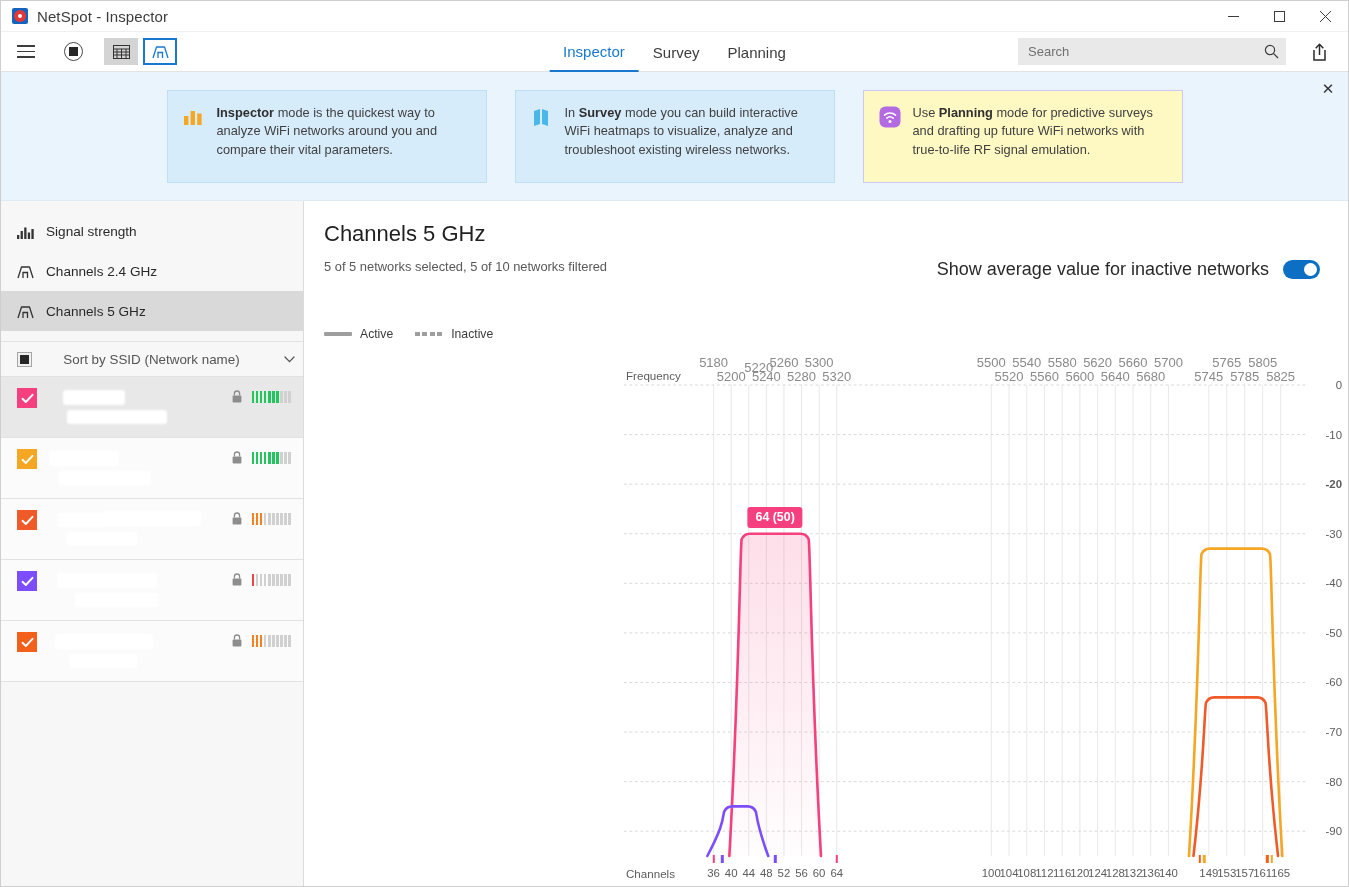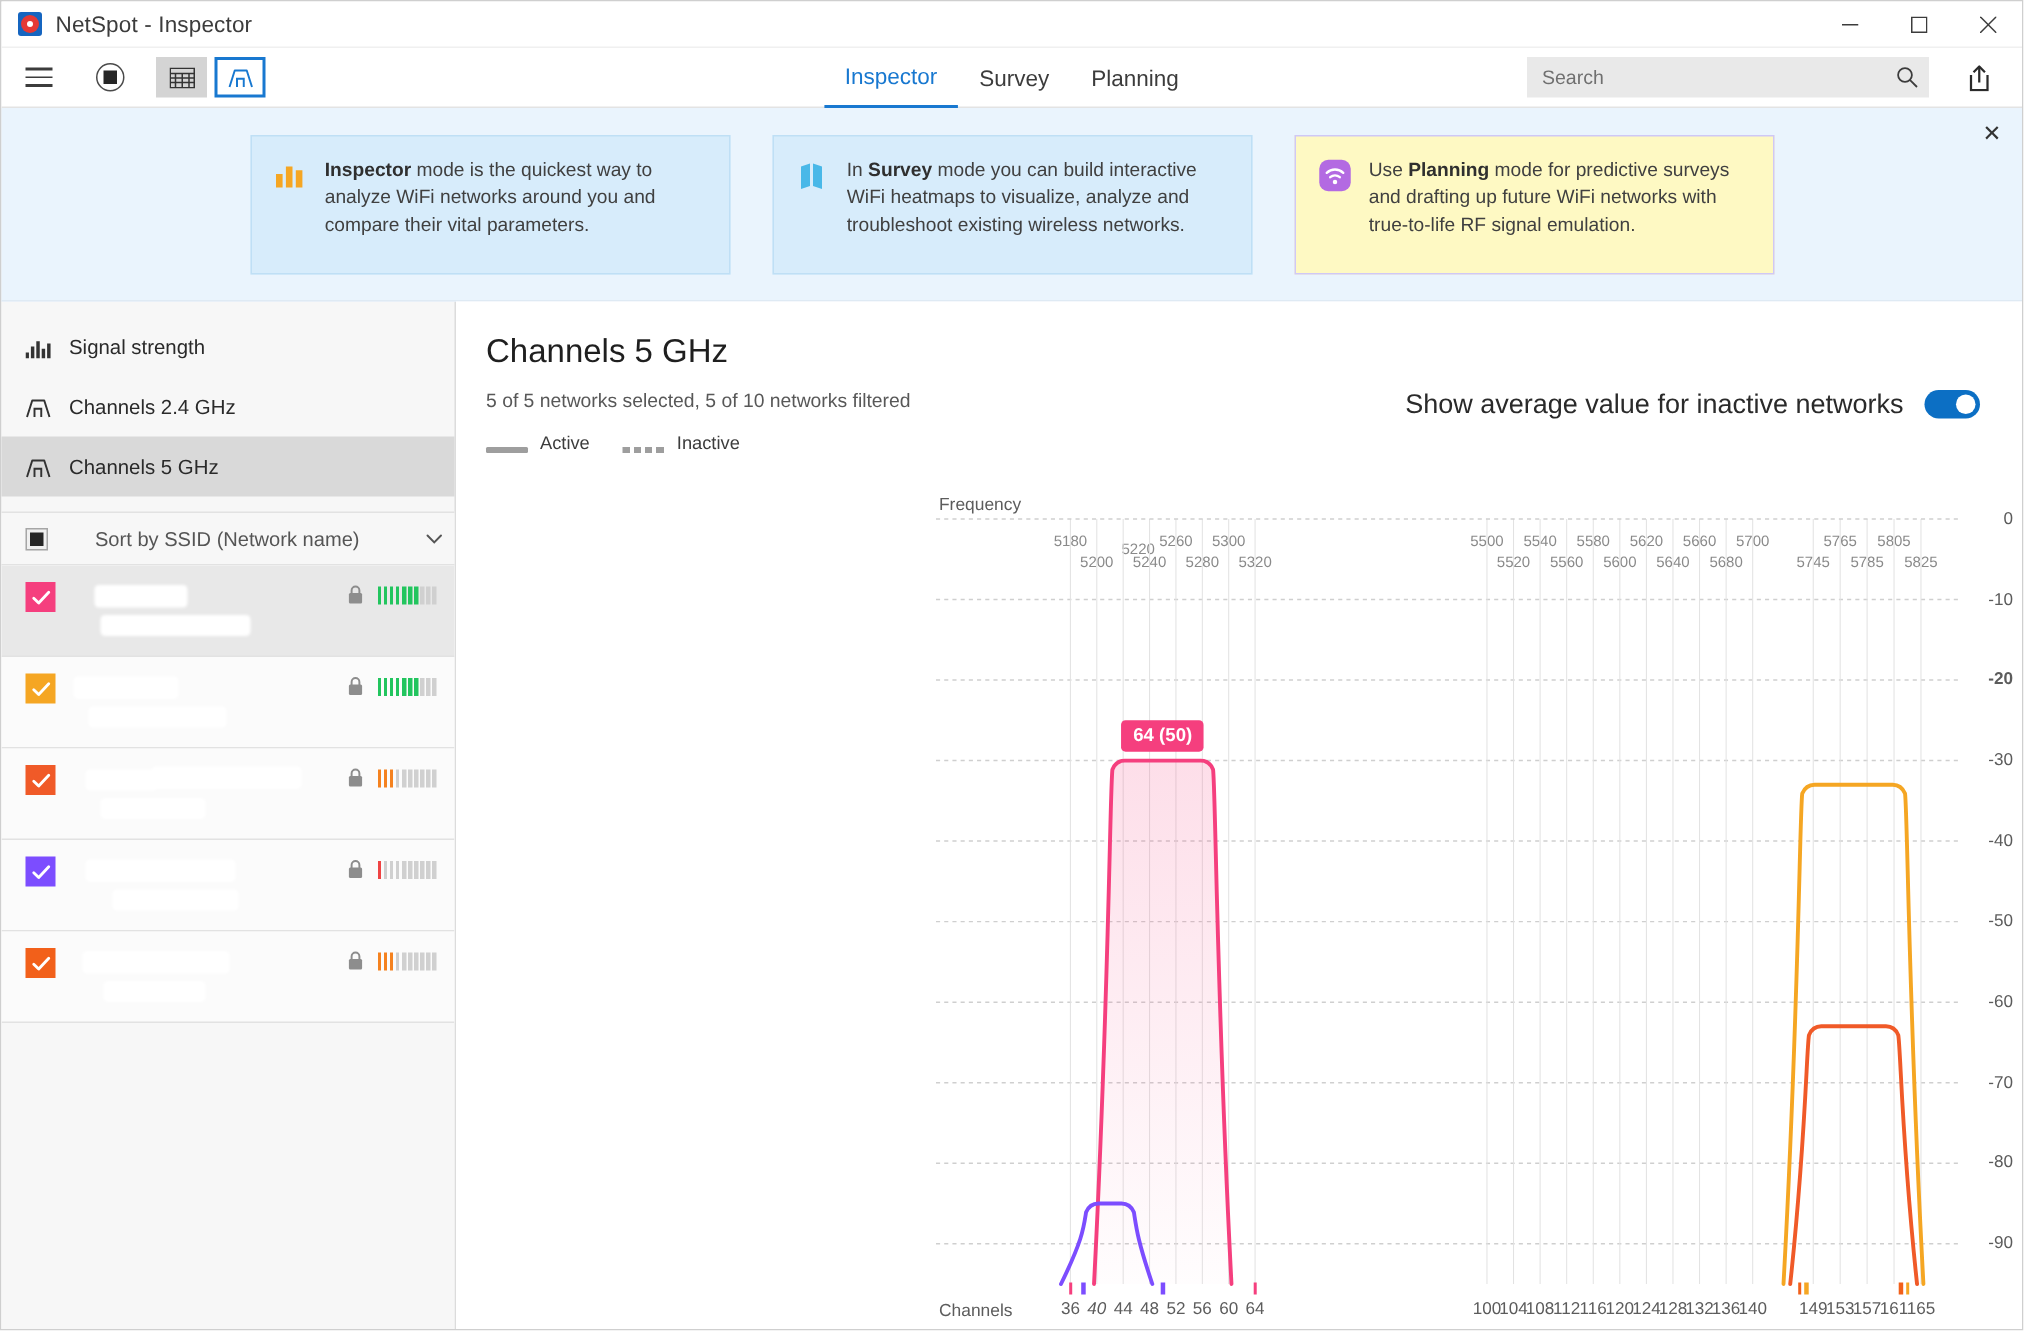--- a/index.html
+++ b/index.html
@@ -188,21 +188,21 @@
   }
 
   
   .main {
     flex:1;min-width:0;display:flex;flex-direction:column;
     background:#fff;padding:20px 0 0 0;position:relative;
   }
   .main-h1 { font-size:22px;color:#1f1f1f;padding:0 0 0 20px;font-weight:normal;margin:0;}
   .main-sub { font-size:12.9px;color:#585858;padding:12px 0 0 20px;}
   .legend-row { display:flex;align-items:center;gap:22px;padding:14px 0 0 20px;}
-  .legend-item { display:flex;align-items:flex-end;gap:8px;font-size:12.2px;color:#3c3c3c;}
+  .legend-item { display:flex;align-items:center;gap:8px;font-size:12.2px;color:#3c3c3c;margin-top:39px;}
   .leg-solid { width:28px;height:4px;background:#9e9e9e;border-radius:1px;}
   .leg-dash { width:28px;height:4px;
     background:repeating-linear-gradient(to right,#9e9e9e 0 5px,transparent 5px 7.5px);}
 
   .toggle-row {
     position:absolute;right:28px;top:58px;
     display:flex;align-items:center;gap:14px;
   }
   .toggle-label { font-size:18px;color:#2a2a2a; }
   .toggle {
@@ -213,21 +213,21 @@
     background:#fff;top:3px;right:3.5px;
   }
 
   
   .chart-area { flex:1;position:relative;margin-top:12px;min-height:0;}
   .plot {
     position:absolute;left:320px;right:40px;top:32px;bottom:30px;
   }
   .freq-axis { position:absolute;left:320px;right:40px;top:0;height:30px;}
   .freq-label { position:absolute;left:2px;top:16px;font-size:11.6px;color:#5c5c5c;}
-  .freq-tick { position:absolute;font-size:10px;color:#8a8a8a;transform:translateX(-50%);white-space:nowrap;margin-top:40px;}
+  .freq-tick { position:absolute;font-size:13px;color:#8a8a8a;transform:translateX(-50%);white-space:nowrap;}
   .chan-axis { position:absolute;left:320px;right:40px;bottom:0;height:26px;}
   .chan-label { position:absolute;left:2px;top:7px;font-size:11.6px;color:#5c5c5c;}
   .chan-tick { position:absolute;top:7px;font-size:11.4px;color:#5c5c5c;transform:translateX(-50%);}
   .dbm-axis { position:absolute;right:4px;top:32px;bottom:30px;width:34px;}
   .dbm-tick { position:absolute;right:2px;font-size:11.4px;color:#5c5c5c;transform:translateY(-50%);}
 
   .tooltip-badge {
     position:absolute;background:#f53f7e;color:#fff;
     font-size:12.4px;font-weight:bold;padding:3px 8px 4px 8px;border-radius:3px;
     white-space:nowrap;
@@ -711,21 +711,21 @@
             <span class="dbm-tick" style="top: 42.1053%;">-40</span>
             <span class="dbm-tick" style="top: 52.6316%;">-50</span>
             <span class="dbm-tick" style="top: 63.1579%;">-60</span>
             <span class="dbm-tick" style="top: 73.6842%;">-70</span>
             <span class="dbm-tick" style="top: 84.2105%;">-80</span>
             <span class="dbm-tick" style="top: 94.7368%;">-90</span>
           </div>
         <div class="chan-axis" id="chanaxis">
           <span class="chan-label">Channels</span>
         <span class="chan-tick" style="left: 13.1%;">36</span>
-            <span class="chan-tick" style="left: 15.6714%; font-style: italic;">40</span>
+            <span class="chan-tick" style="left: 15.6714%;">40</span>
             <span class="chan-tick" style="left: 18.2429%;">44</span>
             <span class="chan-tick" style="left: 20.8143%;">48</span>
             <span class="chan-tick" style="left: 23.3857%;">52</span>
             <span class="chan-tick" style="left: 25.9571%;">56</span>
             <span class="chan-tick" style="left: 28.5286%;">60</span>
             <span class="chan-tick" style="left: 31.1%;">64</span>
             <span class="chan-tick" style="left: 53.7%;">100</span>
             <span class="chan-tick" style="left: 56.29%;">104</span>
             <span class="chan-tick" style="left: 58.88%;">108</span>
             <span class="chan-tick" style="left: 61.47%;">112</span>

